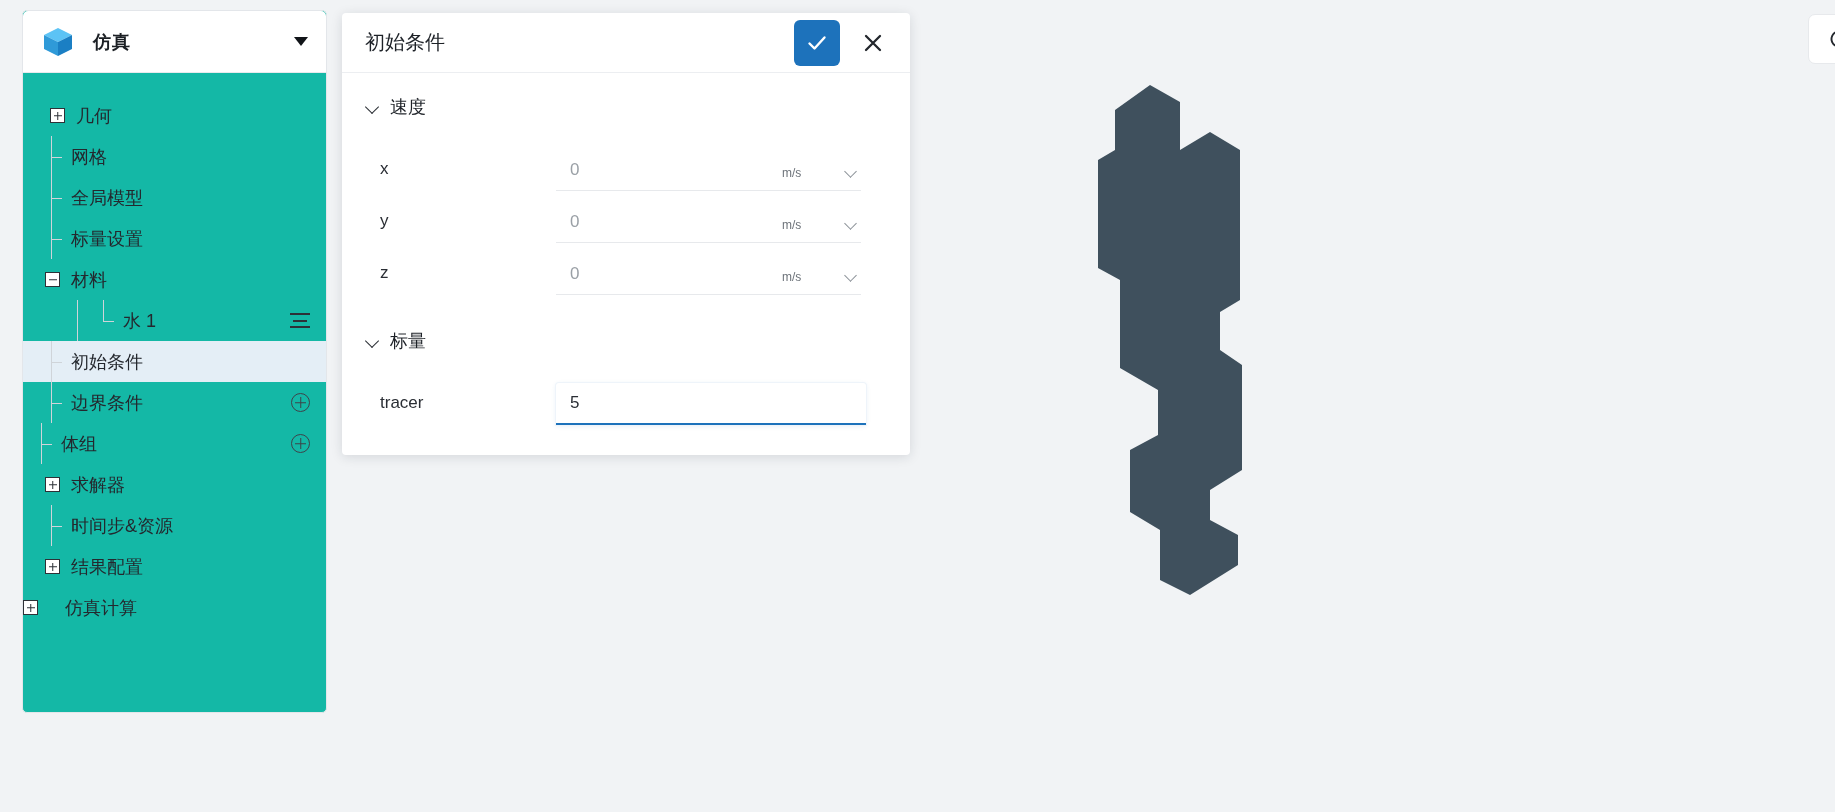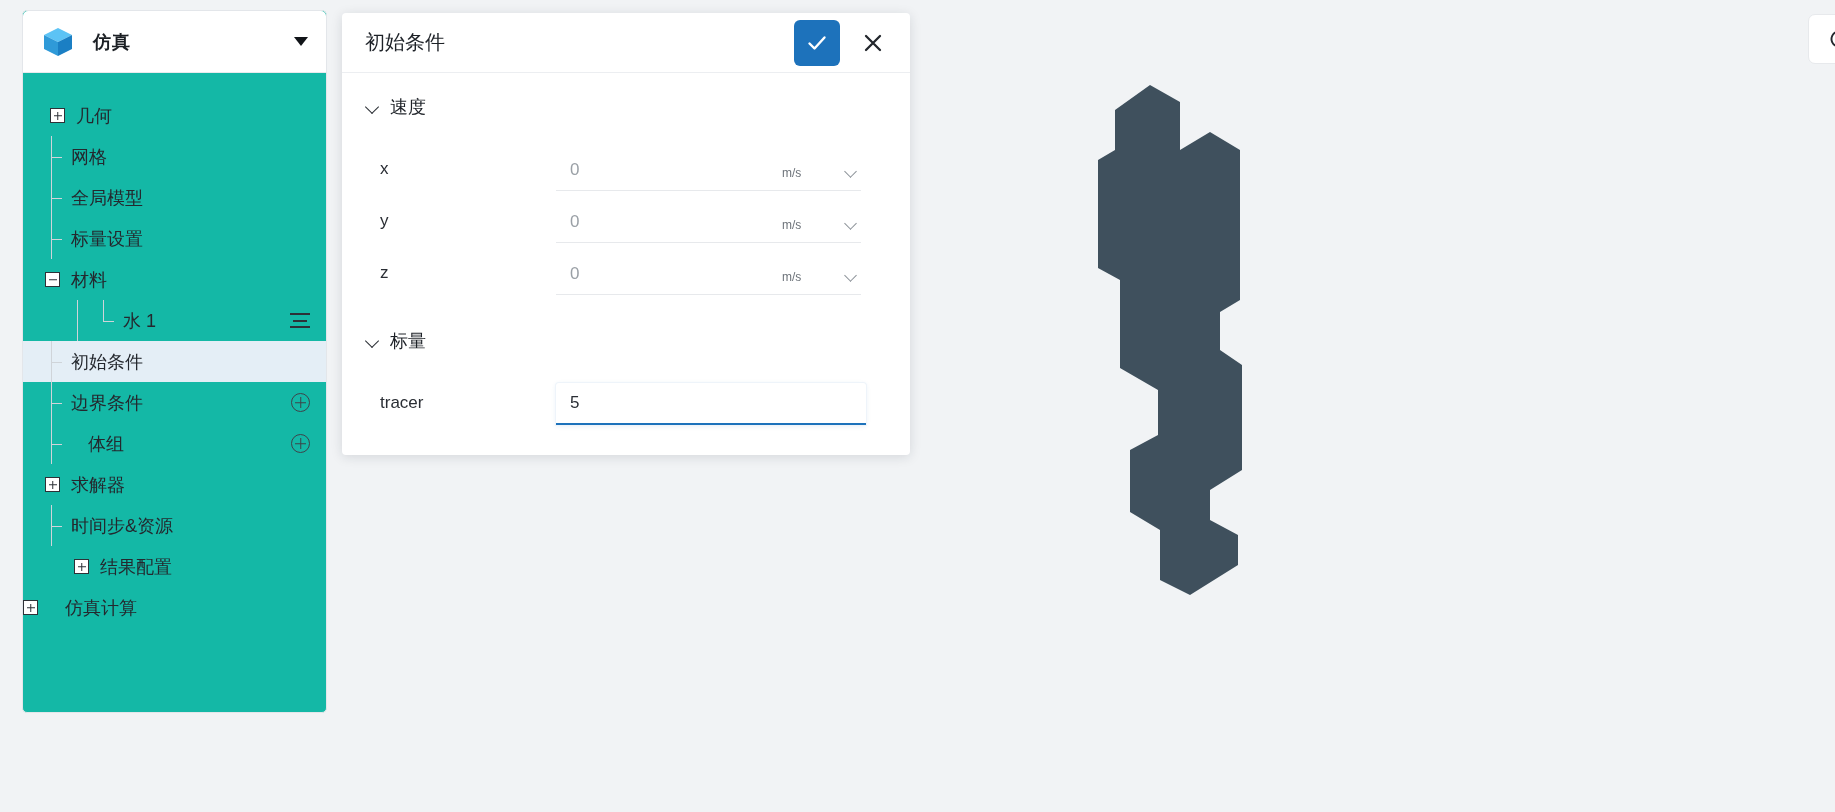--- a/index.html
+++ b/index.html
@@ -252,36 +252,36 @@
           <span class="elbow"></span>
           <span class="tree-label">初始条件</span>
         </div>
         <div class="tree-row" style="padding-left: 22px;">
           <span class="elbow"></span>
           <span class="tree-label">边界条件</span>
           <span class="row-action">
             <span class="plus-circle"></span>
           </span>
         </div>
-        <div class="tree-row" style="padding-left: 22px; gap: 17px;">
+        <div class="tree-row" style="padding-left: 12px;">
           <span class="elbow"></span>
           <span class="tree-label">体组</span>
           <span class="row-action">
             <span class="plus-circle"></span>
           </span>
         </div>
         <div class="tree-row" style="padding-left: 22px;">
           <span class="box-toggle plus"></span>
           <span class="tree-label">求解器</span>
         </div>
         <div class="tree-row" style="padding-left: 22px;">
           <span class="elbow"></span>
           <span class="tree-label">时间步&amp;资源</span>
         </div>
-        <div class="tree-row" style="padding-left: 22px; margin-left: 29px;">
+        <div class="tree-row" style="padding-left: 22px;">
           <span class="box-toggle plus"></span>
           <span class="tree-label">结果配置</span>
         </div>
         <div class="tree-row" style=" gap: 16px;">
           <span class="box-toggle plus"></span>
           <span class="tree-label">仿真计算</span>
         </div>
       </div>
   </div>
 

